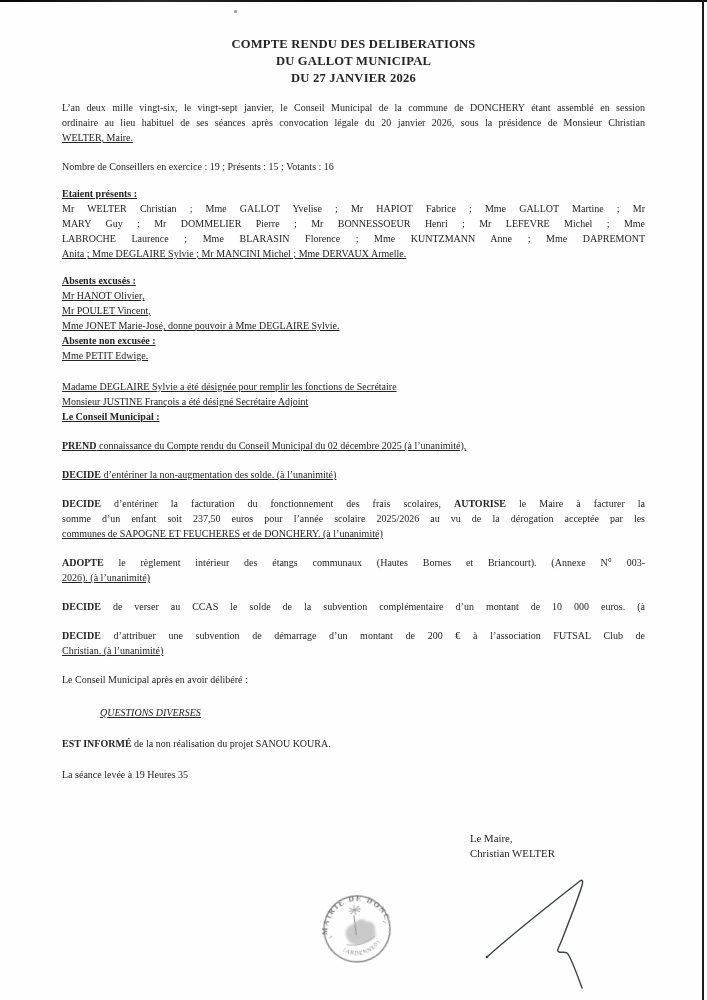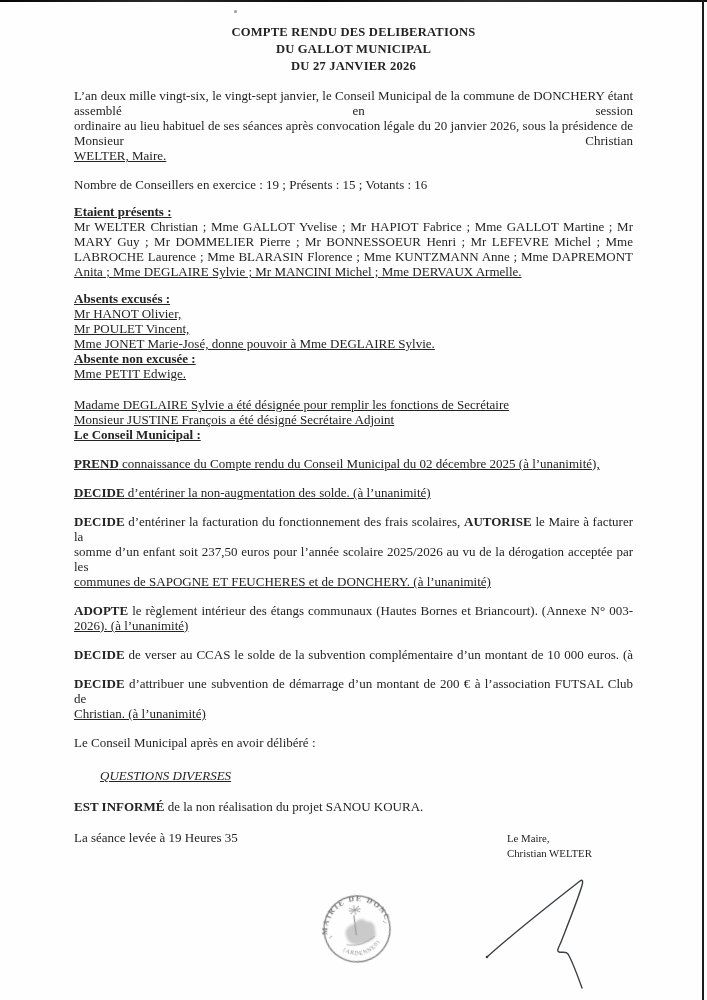--- a/index.html
+++ b/index.html
@@ -18,39 +18,39 @@
     background: linear-gradient(90deg, #050505 0%, #2a2a2a 22%, #0a0a0a 45%, #303030 70%, #101010 100%);
   }
   .scan-right {
     position: absolute; top: 0; right: 3px; width: 2px; height: 1000px;
     background: #1c1c1c;
   }
   .speck {
     position: absolute; left: 234px; top: 10px; width: 3px; height: 3px;
     background: #9a9a9a; border-radius: 50%;
   }
-  .content { padding: 24px 62px 0 62px; }
+  .content { padding: 36px 62px 0 62px; }
   .title-line {
     text-align: center; font-weight: bold;
     font-size: 12.6px; line-height: 17px; letter-spacing: .2px;
   }
-  .para { margin: 12px; font-size: 13px; line-height: 15px; }
+  .para { margin: 0; font-size: 10px; line-height: 15px; }
   .line  { line-height: 15px; text-decoration: underline; }
   .jline { line-height: 15px; text-align: justify; text-align-last: justify; }
   .mt12 { margin-top: 12px; }
   .mt13 { margin-top: 13px; }
   .mt14 { margin-top: 14px; }
   .mt16 { margin-top: 16px; }
   .mt18 { margin-top: 18px; }
   .heading { font-weight: bold; text-decoration: underline; }
   b { font-weight: bold; }
   .underlined { text-decoration: underline; font-style: italic; }
   .indent38 { margin-left: 38px; }
   .sign-block {
-    position: absolute; left: 507px; top: 831px;
+    position: absolute; left: 470px; top: 831px;
     font-size: 10.8px; line-height: 15px;
   }
   .signature-svg { position: absolute; left: 468px; top: 866px; }
   .stamp-svg { position: absolute; left: 318px; top: 893px; opacity: .82; }
   .stamp-blur { filter: blur(.4px); }
 </style>
 </head>
 <body>
 
 <div class="page">

